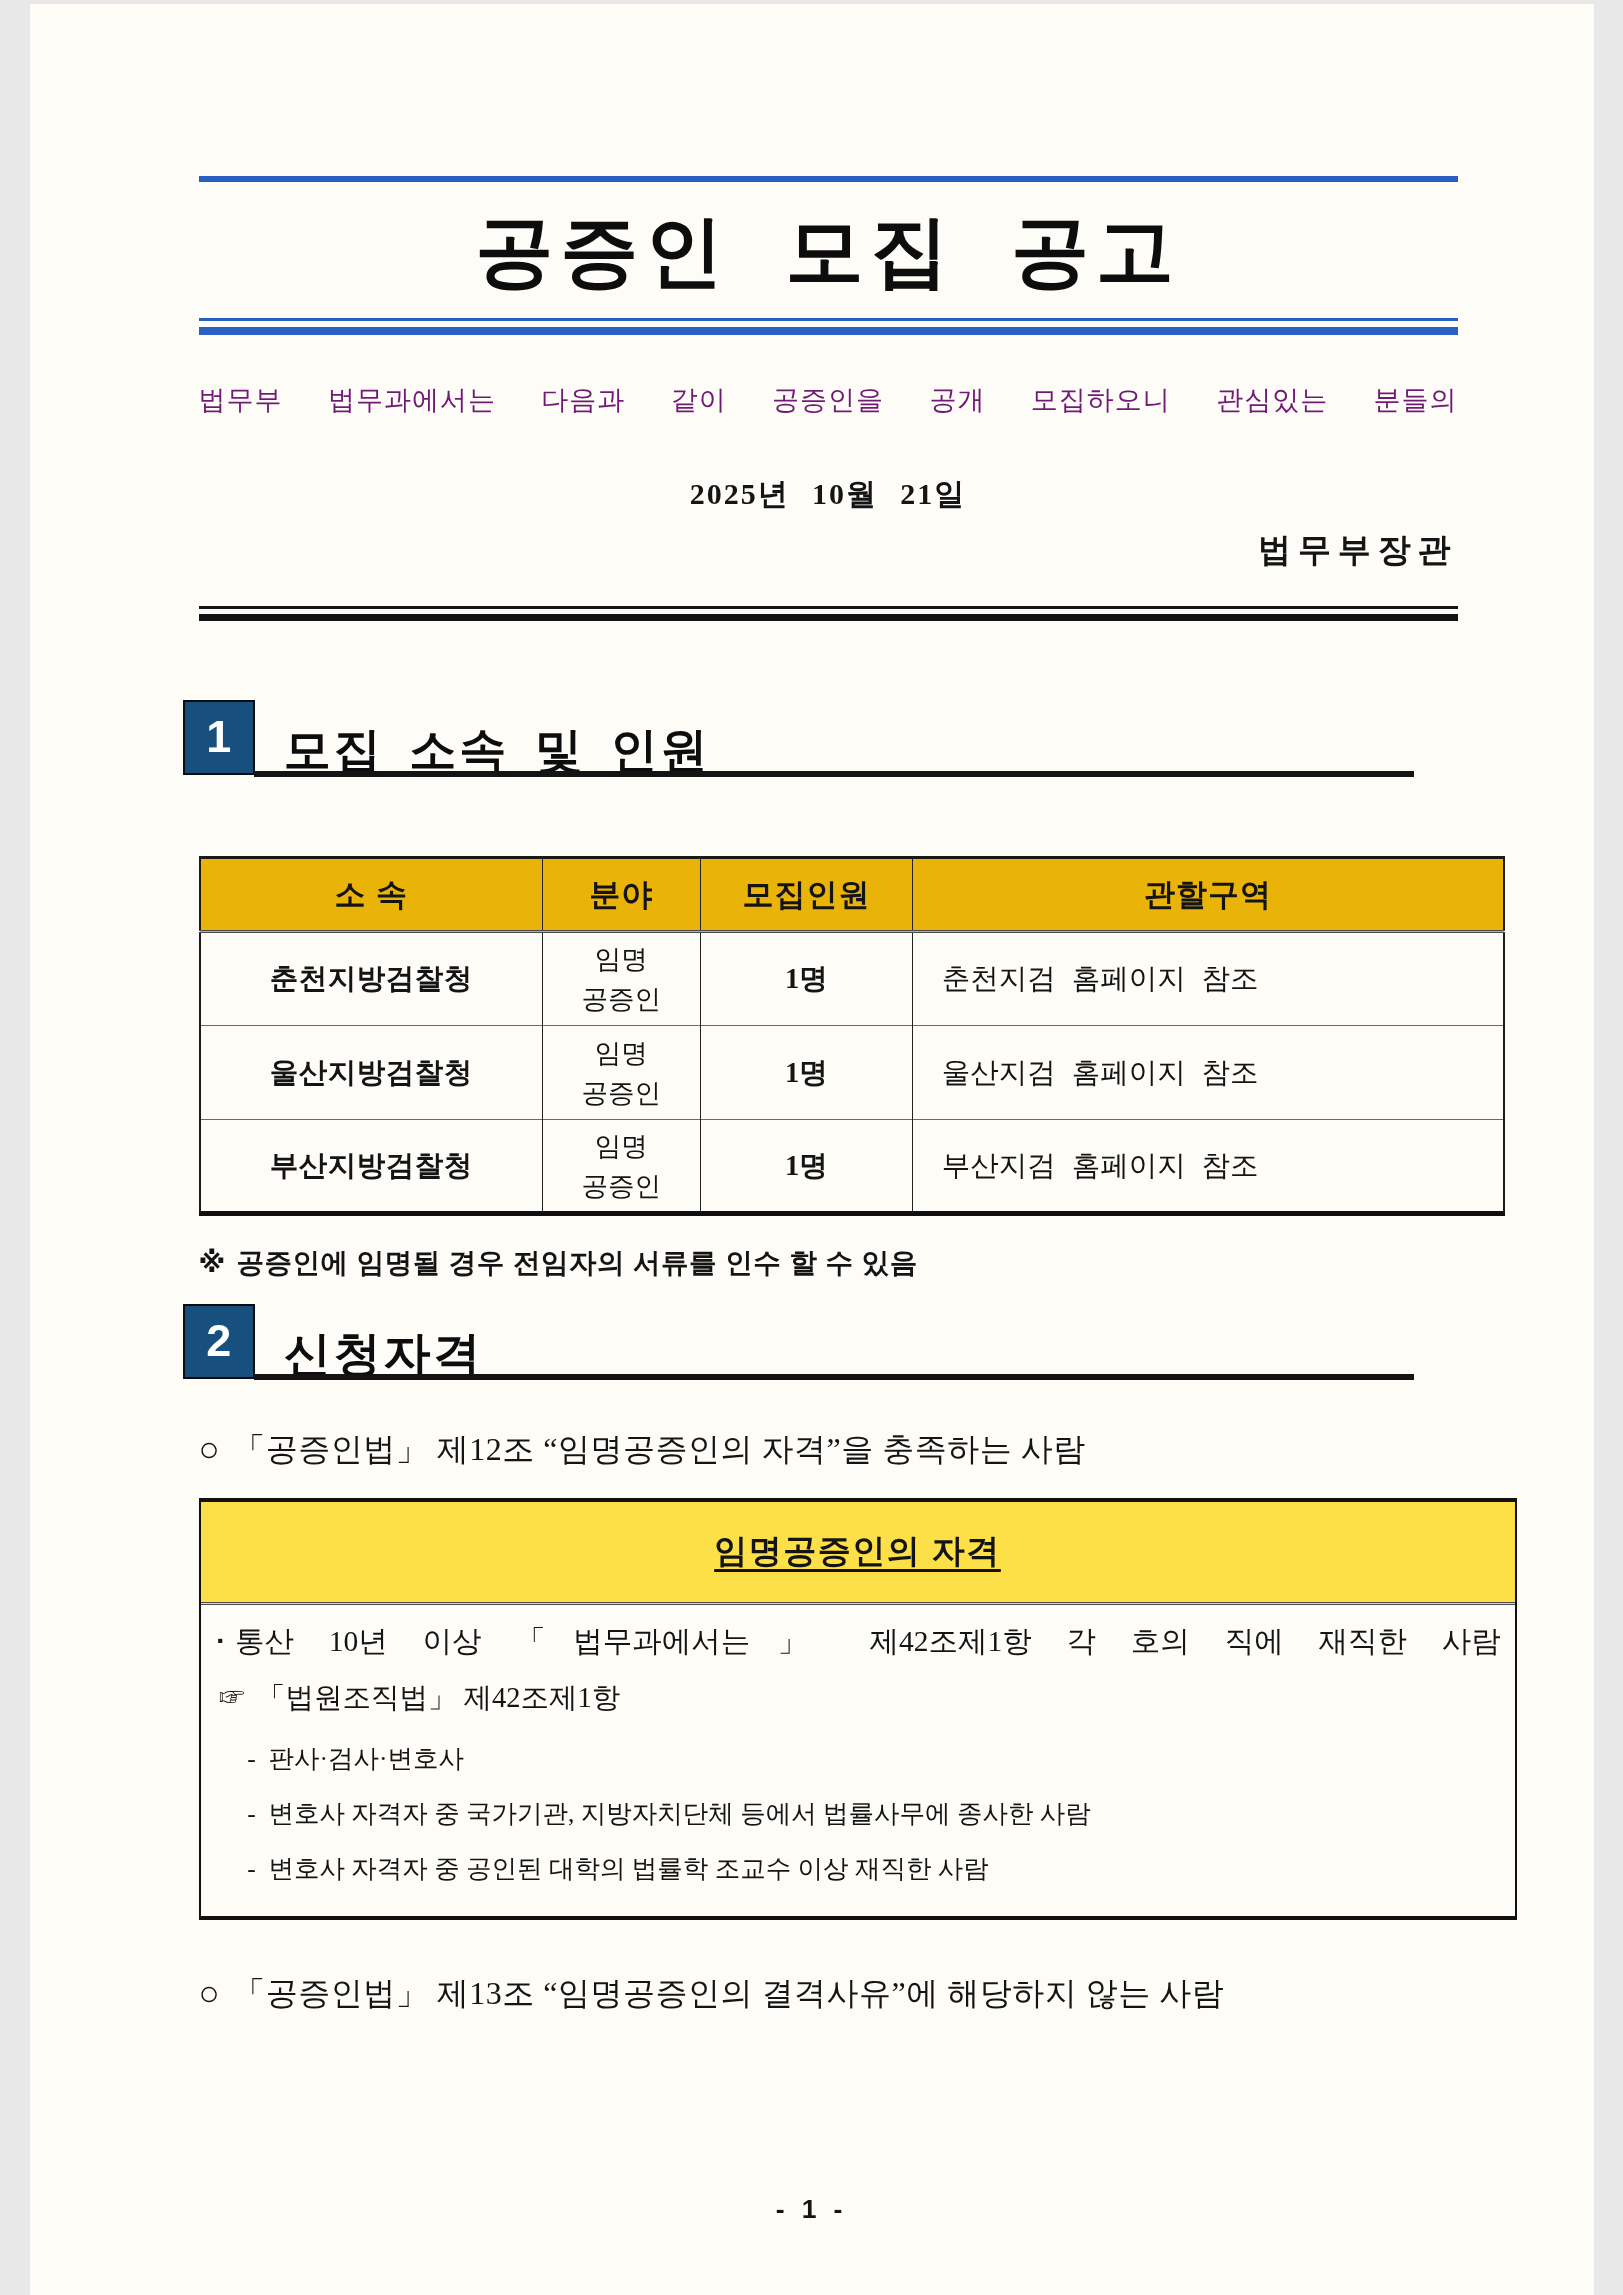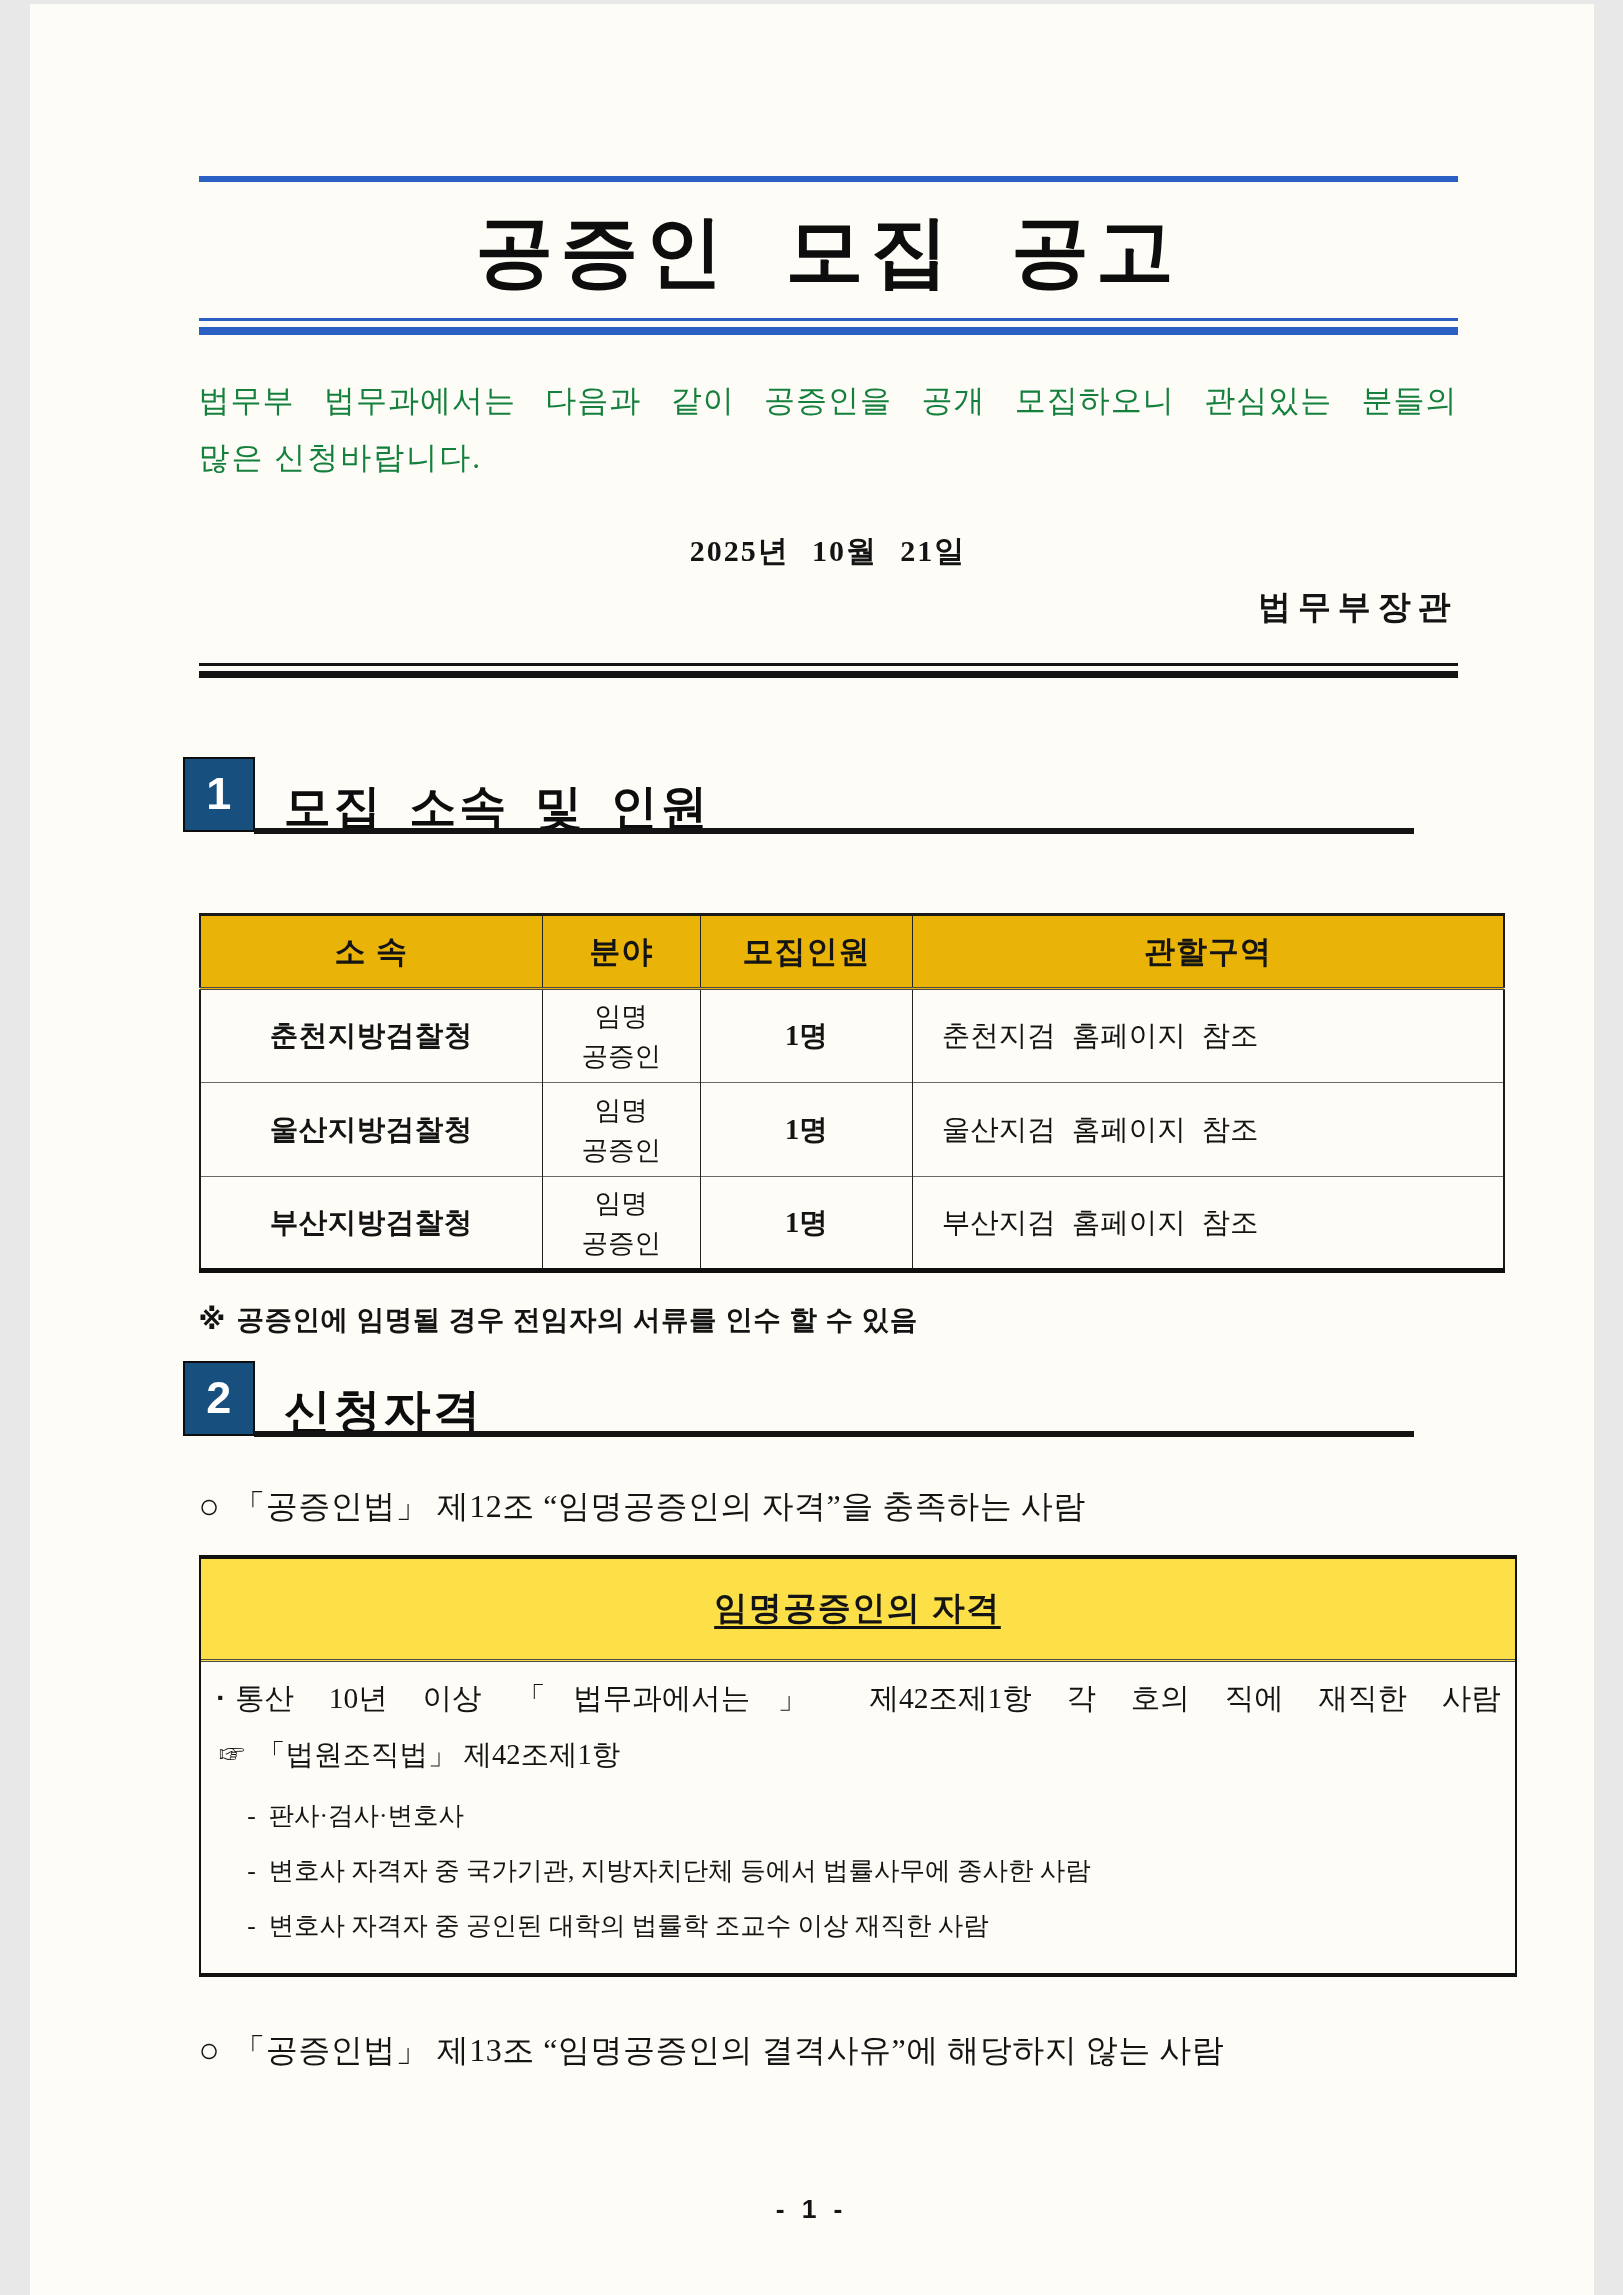--- a/index.html
+++ b/index.html
@@ -31,21 +31,21 @@
     margin-top:22px;
     font-family:"Liberation Sans","DejaVu Sans",sans-serif;
     font-weight:900;
     font-size:78px; line-height:94px;
     letter-spacing:6.9px; word-spacing:27px;
     text-align:center;
     color:#0d0d0d;
   }
 
   
-  .intro { margin-top:37px; font-size:31px; line-height:57px; font-weight:500; color:#15803d; }
+  .intro { margin-top:37px; font-size:27px; line-height:57px; font-weight:500; color:#701a75; }
   .intro .l1 { text-align:justify; text-align-last:justify; letter-spacing:1px; }
   .intro .l2 { letter-spacing:2px; }
 
   .date-line  { margin-top:47px; font-size:30px; line-height:35px; font-weight:700; text-align:center; letter-spacing:2px; word-spacing:12.8px; }
   .signer-line{ margin-top:20.6px; font-size:33px; line-height:38px; font-weight:700; text-align:right; letter-spacing:6.9px; }
 
   
   .section-header { position:relative; height:75px; margin-left:-15.7px; }
   .sec1 { margin-top:79px; }
   .sec2 { margin-top:23.6px; }
@@ -160,21 +160,20 @@
     <h1 class="doc-title">공증인 모집 공고</h1>
 
     <div class="rule-blue-double">
       <div class="thin"></div>
       <div class="gap"></div>
       <div class="thick"></div>
     </div>
 
     <div class="intro">
       <div class="l1">법무부 법무과에서는 다음과 같이 공증인을 공개 모집하오니 관심있는 분들의</div>
-      <div class="l2">많은 신청바랍니다.</div>
     </div>
 
     <div class="date-line">2025년 10월 21일</div>
     <div class="signer-line">법무부장관</div>
 
     <div class="rule-black-double">
       <div class="thin"></div>
       <div class="gap"></div>
       <div class="thick"></div>
     </div>

